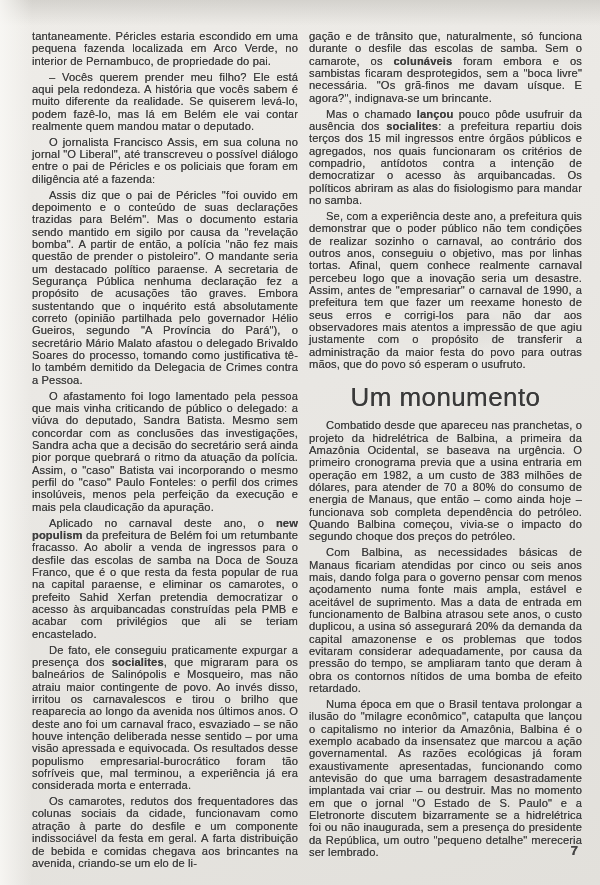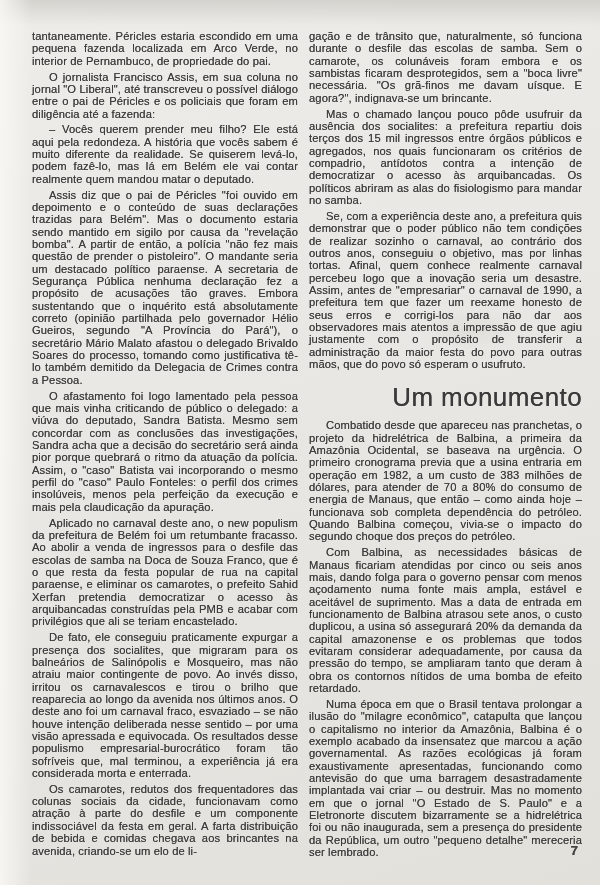--- a/index.html
+++ b/index.html
@@ -32,26 +32,26 @@
     margin: 3.5px 0 0 0;
     font-size: 11.2px;
     line-height: 12.35px;
     text-align: justify;
     text-indent: 17px;
     color: #3d3d3d;
     text-shadow: 0 0 0.45px rgba(70,70,70,0.85);
     letter-spacing: 0.1px;
   }
   p.para.noindent { text-indent: 0; margin-top: 0; }
-  p.para b { font-weight: normal; }
+  p.para b { font-weight: bold; }
   h1.headline {
     font-weight: 400;
     font-size: 26px;
     line-height: 29px;
-    text-align: right;
+    text-align: center;
     color: #3a3a3a;
     letter-spacing: 0.4px;
     margin: 11px 0 7px 0;
     text-shadow: 0 0 0.5px rgba(60,60,60,0.9);
   }
   h1.headline .hl-line { display: block; }
   .page-number {
     position: absolute;
     right: 22px; bottom: 27px;
     font-size: 13.5px;
@@ -61,22 +61,22 @@
   }
 </style>
 </head>
 <body>
 
 <div class="page">
   <div class="content">
 
     <div class="col col-left">
       <p class="para noindent">tantaneamente. Péricles estaria escondido em uma pequena fazenda localizada em Arco Verde, no interior de Pernambuco, de propriedade do pai.</p>
+      <p class="para">– Vocês querem prender meu filho? Ele está aqui pela redondeza. A história que vocês sabem é muito diferente da realidade. Se quiserem levá-lo, podem fazê-lo, mas lá em Belém ele vai contar realmente quem mandou matar o deputado.</p>
       <p class="para">O jornalista Francisco Assis, em sua coluna no jornal "O Liberal", até transcreveu o possível diálogo entre o pai de Péricles e os policiais que foram em diligência até a fazenda:</p>
-      <p class="para">– Vocês querem prender meu filho? Ele está aqui pela redondeza. A história que vocês sabem é muito diferente da realidade. Se quiserem levá-lo, podem fazê-lo, mas lá em Belém ele vai contar realmente quem mandou matar o deputado.</p>
       <p class="para">Assis diz que o pai de Péricles "foi ouvido em depoimento e o conteúdo de suas declarações trazidas para Belém". Mas o documento estaria sendo mantido em sigilo por causa da "revelação bomba". A partir de então, a polícia "não fez mais questão de prender o pistoleiro". O mandante seria um destacado político paraense. A secretaria de Segurança Pública nenhuma declaração fez a propósito de acusações tão graves. Embora sustentando que o inquérito está absolutamente correto (opinião partilhada pelo governador Hélio Gueiros, segundo "A Província do Pará"), o secretário Mário Malato afastou o delegado Brivaldo Soares do processo, tomando como justificativa tê-lo também demitido da Delegacia de Crimes contra a Pessoa.</p>
       <p class="para">O afastamento foi logo lamentado pela pessoa que mais vinha criticando de público o delegado: a viúva do deputado, Sandra Batista. Mesmo sem concordar com as conclusões das investigações, Sandra acha que a decisão do secretário será ainda pior porque quebrará o ritmo da atuação da polícia. Assim, o "caso" Batista vai incorporando o mesmo perfil do "caso" Paulo Fonteles: o perfil dos crimes insolúveis, menos pela perfeição da execução e mais pela claudicação da apuração.</p>
       <p class="para">Aplicado no carnaval deste ano, o <b>new populism</b> da prefeitura de Belém foi um retumbante fracasso. Ao abolir a venda de ingressos para o desfile das escolas de samba na Doca de Souza Franco, que é o que resta da festa popular de rua na capital paraense, e eliminar os camarotes, o prefeito Sahid Xerfan pretendia democratizar o acesso às arquibancadas construídas pela PMB e acabar com privilégios que ali se teriam encastelado.</p>
       <p class="para">De fato, ele conseguiu praticamente expurgar a presença dos <b>socialites</b>, que migraram para os balneários de Salinópolis e Mosqueiro, mas não atraiu maior contingente de povo. Ao invés disso, irritou os carnavalescos e tirou o brilho que reaparecia ao longo da avenida nos últimos anos. O deste ano foi um carnaval fraco, esvaziado – se não houve intenção deliberada nesse sentido – por uma visão apressada e equivocada. Os resultados desse populismo empresarial-burocrático foram tão sofríveis que, mal terminou, a experiência já era considerada morta e enterrada.</p>
       <p class="para">Os camarotes, redutos dos frequentadores das colunas sociais da cidade, funcionavam como atração à parte do desfile e um componente indissociável da festa em geral. A farta distribuição de bebida e comidas chegava aos brincantes na avenida, criando-se um elo de li-</p>
     </div>
 
     <div class="col col-right">
       <p class="para noindent">gação e de trânsito que, naturalmente, só funciona durante o desfile das escolas de samba. Sem o camarote, os <b>colunáveis</b> foram embora e os sambistas ficaram desprotegidos, sem a "boca livre" necessária. "Os grã-finos me davam uísque. E agora?", indignava-se um brincante.</p>
       <p class="para">Mas o chamado <b>lançou</b> pouco pôde usufruir da ausência dos <b>socialites</b>: a prefeitura repartiu dois terços dos 15 mil ingressos entre órgãos públicos e agregados, nos quais funcionaram os critérios de compadrio, antídotos contra a intenção de democratizar o acesso às arquibancadas. Os políticos abriram as alas do fisiologismo para mandar no samba.</p>

